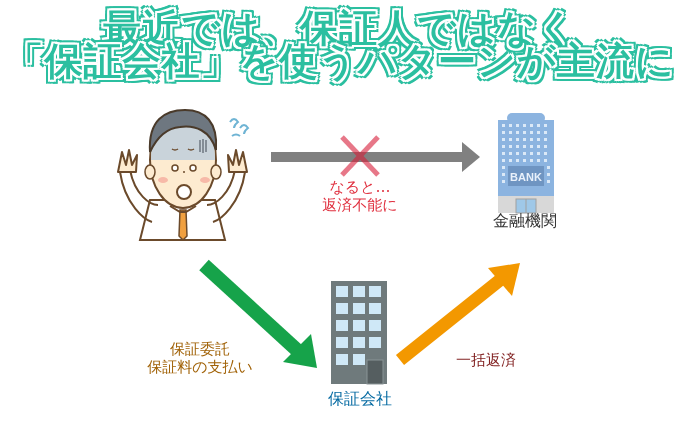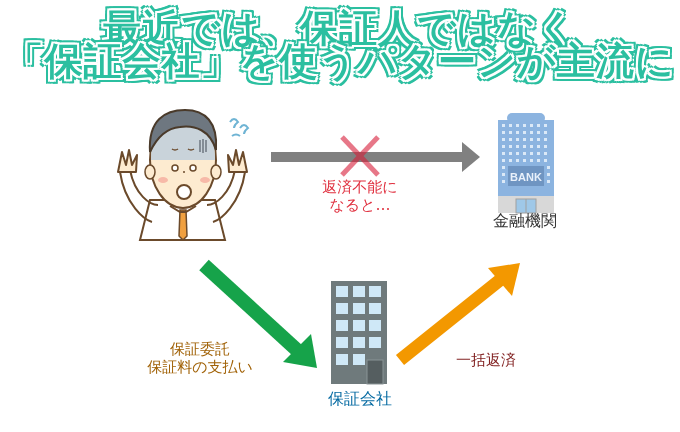--- a/index.html
+++ b/index.html
@@ -172,22 +172,22 @@
     <rect x="367" y="360" width="16" height="24" fill="#555e60" stroke="#8a9496" stroke-width="1"></rect>
   </g>
 
   <g>
     <line x1="400" y1="360" x2="500" y2="280" stroke="#f39800" stroke-width="13"></line>
     <polygon points="520,263 512,296 488,268" fill="#f39800"></polygon>
   </g>
 </svg>
 
 <div class="label lbl-fail">
+  <div>なると…</div>
   <div>返済不能に</div>
-  <div>なると…</div>
 </div>
 
 <div class="label lbl-bank">金融機関</div>
 
 <div class="label lbl-consign">
   <div>保証委託</div>
   <div>保証料の支払い</div>
 </div>
 
 <div class="label lbl-guar">保証会社</div>

